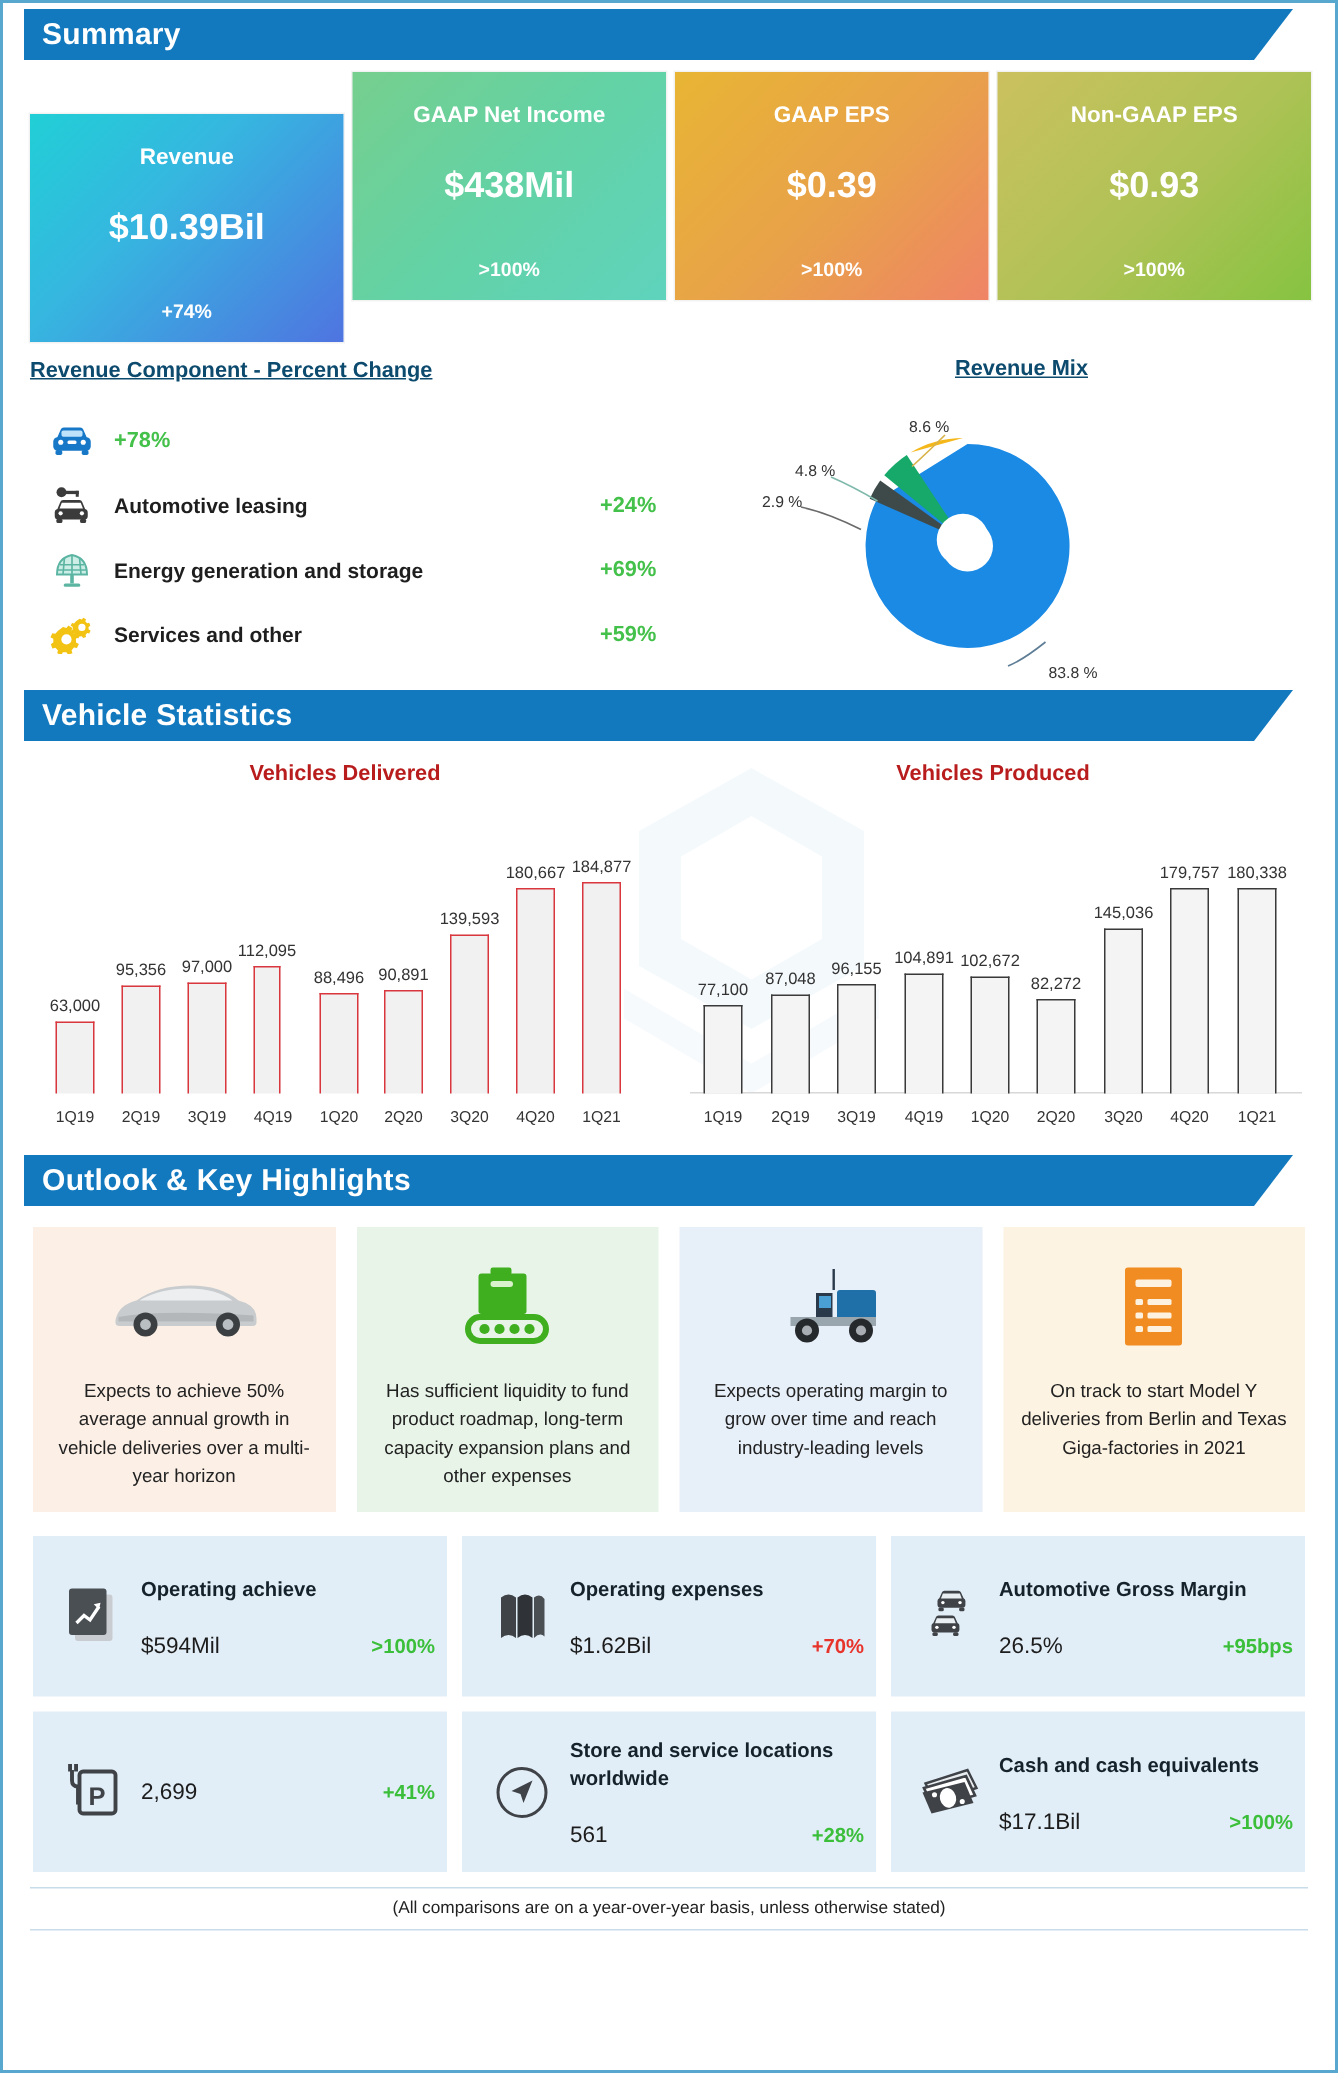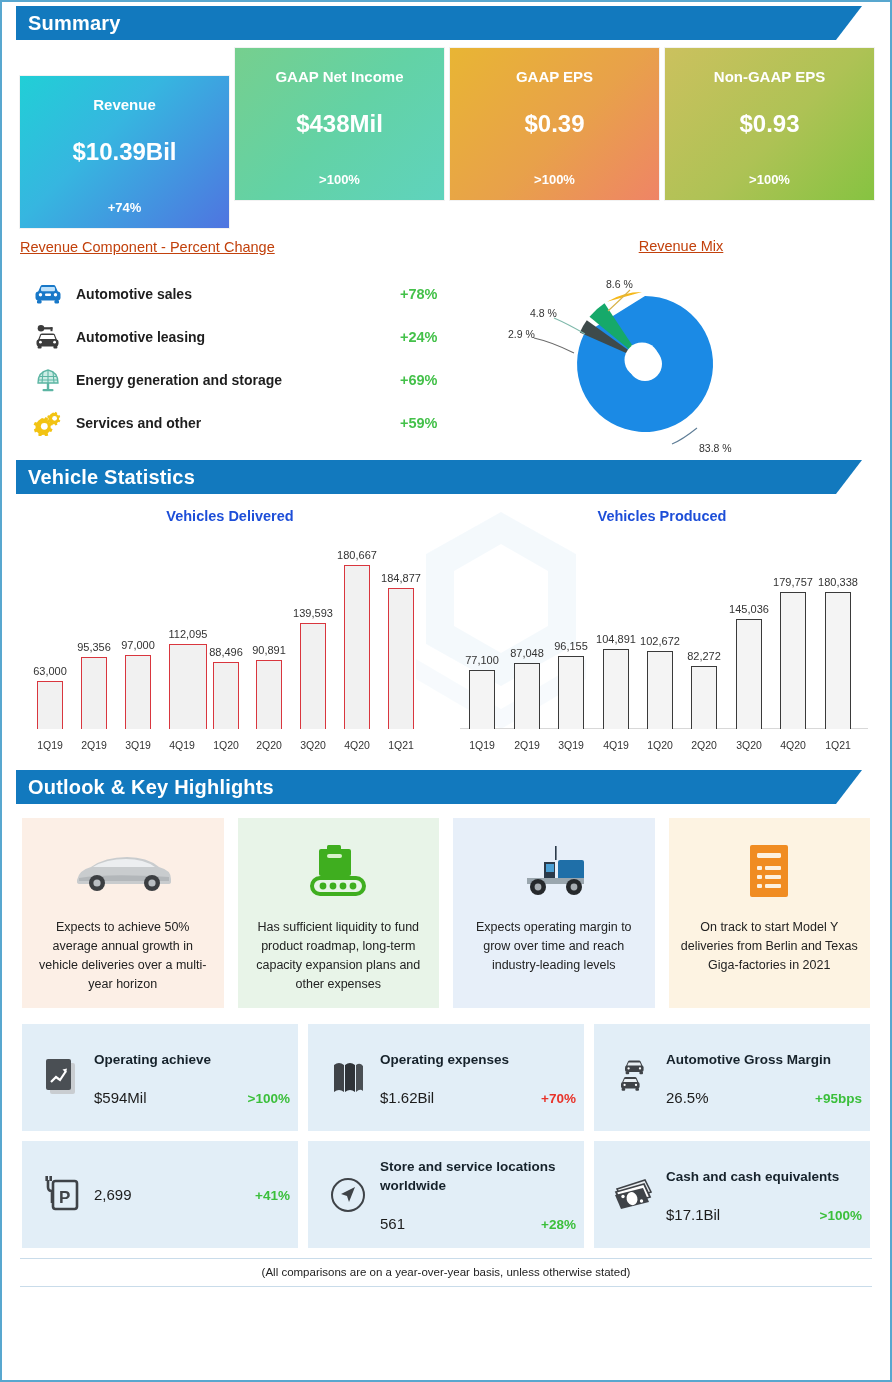--- a/index.html
+++ b/index.html
@@ -43,36 +43,36 @@
   .c0{background:linear-gradient(135deg,#21cfd6 0%,#36b6e0 40%,#4f74e0 100%);margin-top:28px;}
   .c1{background:linear-gradient(135deg,#76cf8e 0%,#63d2a5 50%,#5fd3bd 100%);}
   .c2{background:linear-gradient(135deg,#e8b534 0%,#e8a14a 55%,#ef8466 100%);}
   .c3{background:linear-gradient(135deg,#cbc15e 0%,#aec255 55%,#86c341 100%);}
 
   
   .revrow{display:flex;padding:10px 14px 4px 14px;}
   .revleft{width:470px;}
   .revright{flex:1;position:relative;}
   .sublink{
-    color:#c2410c;font-size:14.5px;font-weight:normal;text-decoration:underline;
+    color:#0c4a6e;font-size:14.5px;font-weight:bold;text-decoration:underline;
     display:inline-block;
   }
   .revright .sublink{display:block;text-align:center;}
   .complist{margin-top:16px;}
   .comprow{display:flex;align-items:center;height:43px;}
   .comprow .ico{width:56px;display:flex;justify-content:center;align-items:center;}
   .comprow .nm{font-size:14px;font-weight:bold;color:#1e1e1e;flex:1;}
   .comprow .pc{font-size:14.5px;font-weight:bold;color:#44c14a;width:90px;text-align:left;}
 
   .donutwrap{position:relative;height:200px;margin-top:2px;}
 
   
   .charts{display:flex;padding:6px 8px 0 8px;position:relative;}
   .chartbox{flex:1;position:relative;height:270px;}
-  .charttitle{text-align:center;font-size:14.5px;font-weight:bold;color:#1d4ed8;padding-top:8px;}
+  .charttitle{text-align:center;font-size:14.5px;font-weight:bold;color:#b91c1c;padding-top:8px;}
   .plot{position:relative;height:225px;margin:6px 10px 0 14px;}
   .bar{position:absolute;bottom:26px;box-sizing:border-box;}
   .bar .lbl{
     position:absolute;left:50%;transform:translateX(-50%);top:-17px;
     font-size:11px;color:#333;white-space:nowrap;
   }
   .xlab{
     position:absolute;bottom:4px;left:50%;transform:translateX(-50%);
     font-size:10.5px;color:#333;white-space:nowrap;
   }
@@ -152,21 +152,20 @@
               <path d="M5 9 L7.5 3.3 Q8 2 9.5 2 L20.5 2 Q22 2 22.5 3.3 L25 9 Z" fill="#1878c8"></path>
               <rect x="2.5" y="8.5" width="25" height="9" rx="3" fill="#1878c8"></rect>
               <rect x="8" y="4" width="14" height="4.2" rx="1.2" fill="#bfe2fb"></rect>
               <circle cx="7.5" cy="11.8" r="1.7" fill="#fff"></circle>
               <circle cx="22.5" cy="11.8" r="1.7" fill="#fff"></circle>
               <rect x="12" y="10.6" width="6" height="2.4" rx="1" fill="#fff"></rect>
               <rect x="4" y="17" width="4.5" height="3.4" rx="1.2" fill="#1878c8"></rect>
               <rect x="21.5" y="17" width="4.5" height="3.4" rx="1.2" fill="#1878c8"></rect>
             </svg>
           </div>
-          <div class="nm">Automotive sales</div>
           <div class="pc">+78%</div>
         </div>
 
         <div class="comprow">
           <div class="ico">
             <svg width="30" height="26" viewBox="0 0 30 26">
               <circle cx="8" cy="4.2" r="3.3" fill="#3b3b3b"></circle>
               <rect x="11" y="3.2" width="8.5" height="2.2" fill="#3b3b3b"></rect>
               <rect x="17.5" y="3.2" width="2" height="4" fill="#3b3b3b"></rect>
               <path d="M5 16 L7.2 10.6 Q7.7 9.4 9.1 9.4 L19.9 9.4 Q21.3 9.4 21.8 10.6 L24 16 Z" fill="#3b3b3b"></path>
@@ -269,37 +268,37 @@
             </div>
             <span class="xlab" style="left: 22px;">1Q19</span>
             <div class="bar" style="left: 53px; width: 26px; height: 72px; background: rgb(241, 241, 241); border-top: 1.4px solid rgb(217, 54, 62); border-right: 1.4px solid rgb(217, 54, 62); border-bottom: none; border-left: 1.4px solid rgb(217, 54, 62); border-image: initial;">
               <span class="lbl">95,356</span>
             </div>
             <span class="xlab" style="left: 66px;">2Q19</span>
             <div class="bar" style="left: 97px; width: 26px; height: 74px; background: rgb(241, 241, 241); border-top: 1.4px solid rgb(217, 54, 62); border-right: 1.4px solid rgb(217, 54, 62); border-bottom: none; border-left: 1.4px solid rgb(217, 54, 62); border-image: initial;">
               <span class="lbl">97,000</span>
             </div>
             <span class="xlab" style="left: 110px;">3Q19</span>
-            <div class="bar" style="left: 141px; width: 38px; height: 85px; background: rgb(241, 241, 241); border-top: 1.4px solid rgb(217, 54, 62); border-right: 1.4px solid rgb(217, 54, 62); border-bottom: none; border-left: 1.4px solid rgb(217, 54, 62); border-image: initial;">
+            <div class="bar" style="left: 141px; width: 18px; height: 85px; background: rgb(241, 241, 241); border-top: 1.4px solid rgb(217, 54, 62); border-right: 1.4px solid rgb(217, 54, 62); border-bottom: none; border-left: 1.4px solid rgb(217, 54, 62); border-image: initial;">
               <span class="lbl">112,095</span>
             </div>
             <span class="xlab" style="left: 154px;">4Q19</span>
             <div class="bar" style="left: 185px; width: 26px; height: 67px; background: rgb(241, 241, 241); border-top: 1.4px solid rgb(217, 54, 62); border-right: 1.4px solid rgb(217, 54, 62); border-bottom: none; border-left: 1.4px solid rgb(217, 54, 62); border-image: initial;">
               <span class="lbl">88,496</span>
             </div>
             <span class="xlab" style="left: 198px;">1Q20</span>
             <div class="bar" style="left: 228px; width: 26px; height: 69px; background: rgb(241, 241, 241); border-top: 1.4px solid rgb(217, 54, 62); border-right: 1.4px solid rgb(217, 54, 62); border-bottom: none; border-left: 1.4px solid rgb(217, 54, 62); border-image: initial;">
               <span class="lbl">90,891</span>
             </div>
             <span class="xlab" style="left: 241px;">2Q20</span>
             <div class="bar" style="left: 272px; width: 26px; height: 106px; background: rgb(241, 241, 241); border-top: 1.4px solid rgb(217, 54, 62); border-right: 1.4px solid rgb(217, 54, 62); border-bottom: none; border-left: 1.4px solid rgb(217, 54, 62); border-image: initial;">
               <span class="lbl">139,593</span>
             </div>
             <span class="xlab" style="left: 285px;">3Q20</span>
-            <div class="bar" style="left: 316px; width: 26px; height: 164px; background: rgb(241, 241, 241); border-top: 1.4px solid rgb(217, 54, 62); border-right: 1.4px solid rgb(217, 54, 62); border-bottom: none; border-left: 1.4px solid rgb(217, 54, 62); border-image: initial;">
+            <div class="bar" style="left: 316px; width: 26px; height: 137px; background: rgb(241, 241, 241); border-top: 1.4px solid rgb(217, 54, 62); border-right: 1.4px solid rgb(217, 54, 62); border-bottom: none; border-left: 1.4px solid rgb(217, 54, 62); border-image: initial;">
               <span class="lbl">180,667</span>
             </div>
             <span class="xlab" style="left: 329px;">4Q20</span>
             <div class="bar" style="left: 360px; width: 26px; height: 141px; background: rgb(241, 241, 241); border-top: 1.4px solid rgb(217, 54, 62); border-right: 1.4px solid rgb(217, 54, 62); border-bottom: none; border-left: 1.4px solid rgb(217, 54, 62); border-image: initial;">
               <span class="lbl">184,877</span>
             </div>
             <span class="xlab" style="left: 373px;">1Q21</span>
           </div>
     </div>
 

